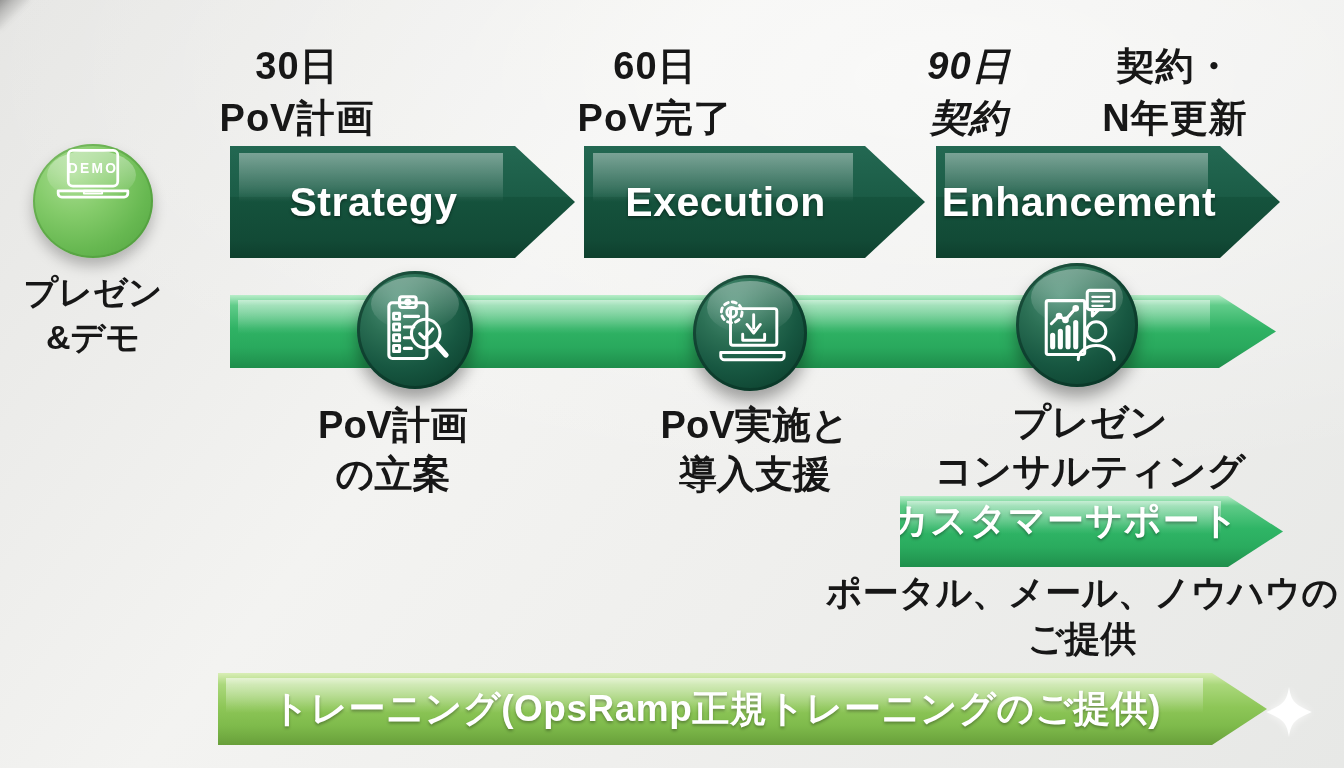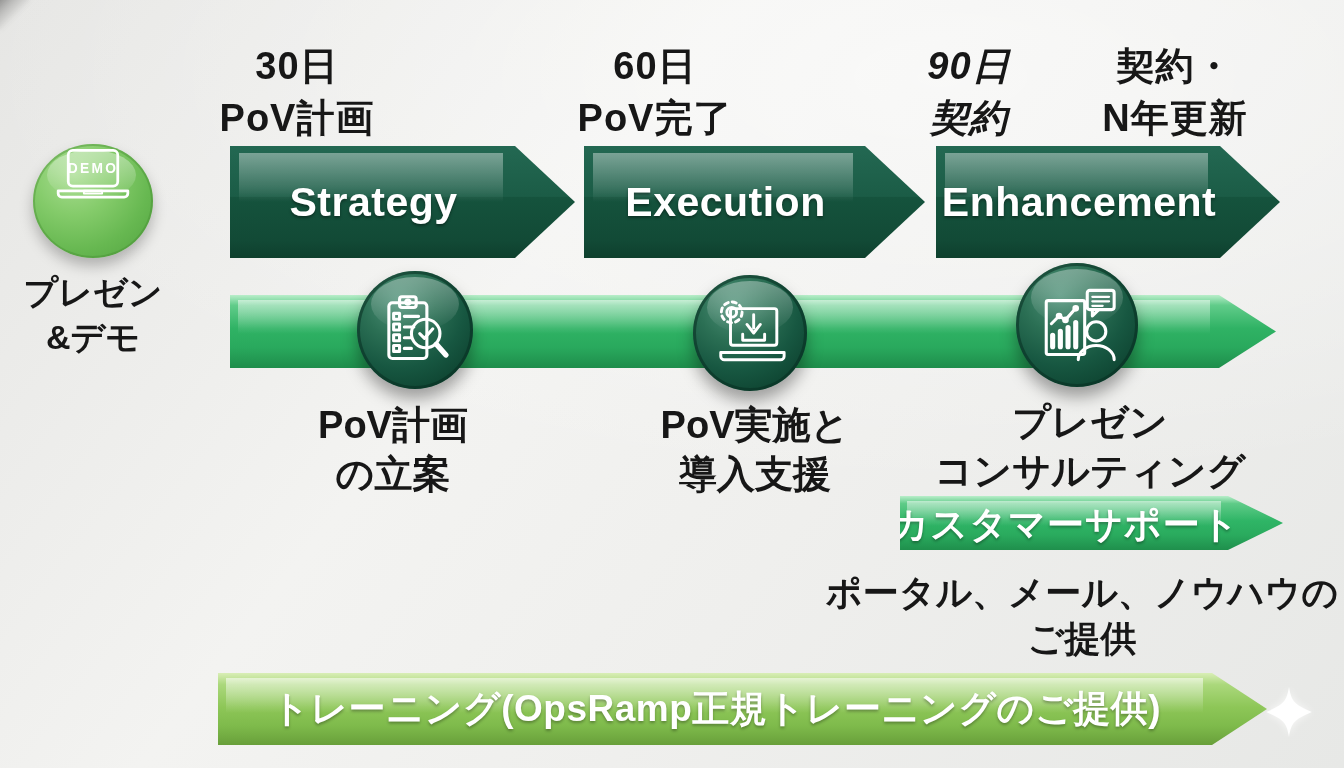--- a/index.html
+++ b/index.html
@@ -73,25 +73,25 @@
   .c2{left:693px;top:275px;width:114px;height:116px;}
   .c3{left:1016px;top:263px;width:122px;height:124px;}
   .sphere svg{position:relative;z-index:2;}
 
   
   .activity{font-size:38px;line-height:1.3;width:360px;}
   .a1{left:213px;top:401px;} .a2{left:575px;top:401px;} .a3{left:910px;top:398px;}
 
   
   .support{
-    position:absolute;left:900px;top:496px;width:383px;height:54px;
+    position:absolute;left:900px;top:496px;width:383px;height:71px;
     clip-path:polygon(0 0,calc(100% - 55px) 0,100% 50%,calc(100% - 55px) 100%,0 100%);
     background:linear-gradient(180deg,#b9eeca 0%,#5fcb88 14%,#2fb566 46%,#2aab5e 72%,#1f8f4c 100%);
     filter:drop-shadow(3px 5px 5px rgba(0,0,0,.30));
-    display:flex;align-items:flex-end;justify-content:center;
+    display:flex;align-items:flex-start;justify-content:center;
   }
   .support::before{
     content:"";position:absolute;left:7px;top:5px;right:62px;height:46%;
     background:linear-gradient(180deg,rgba(255,255,255,.5),rgba(255,255,255,.1) 80%,rgba(255,255,255,0));
   }
   .support .lbl{
     position:relative;padding-right:52px;color:#fff;font-weight:800;font-size:37px;
     letter-spacing:1px;text-shadow:0 2px 3px rgba(0,0,0,.32);white-space:nowrap;
   }
   .supporttext{left:822px;top:570px;width:520px;font-size:36px;line-height:1.27;}

